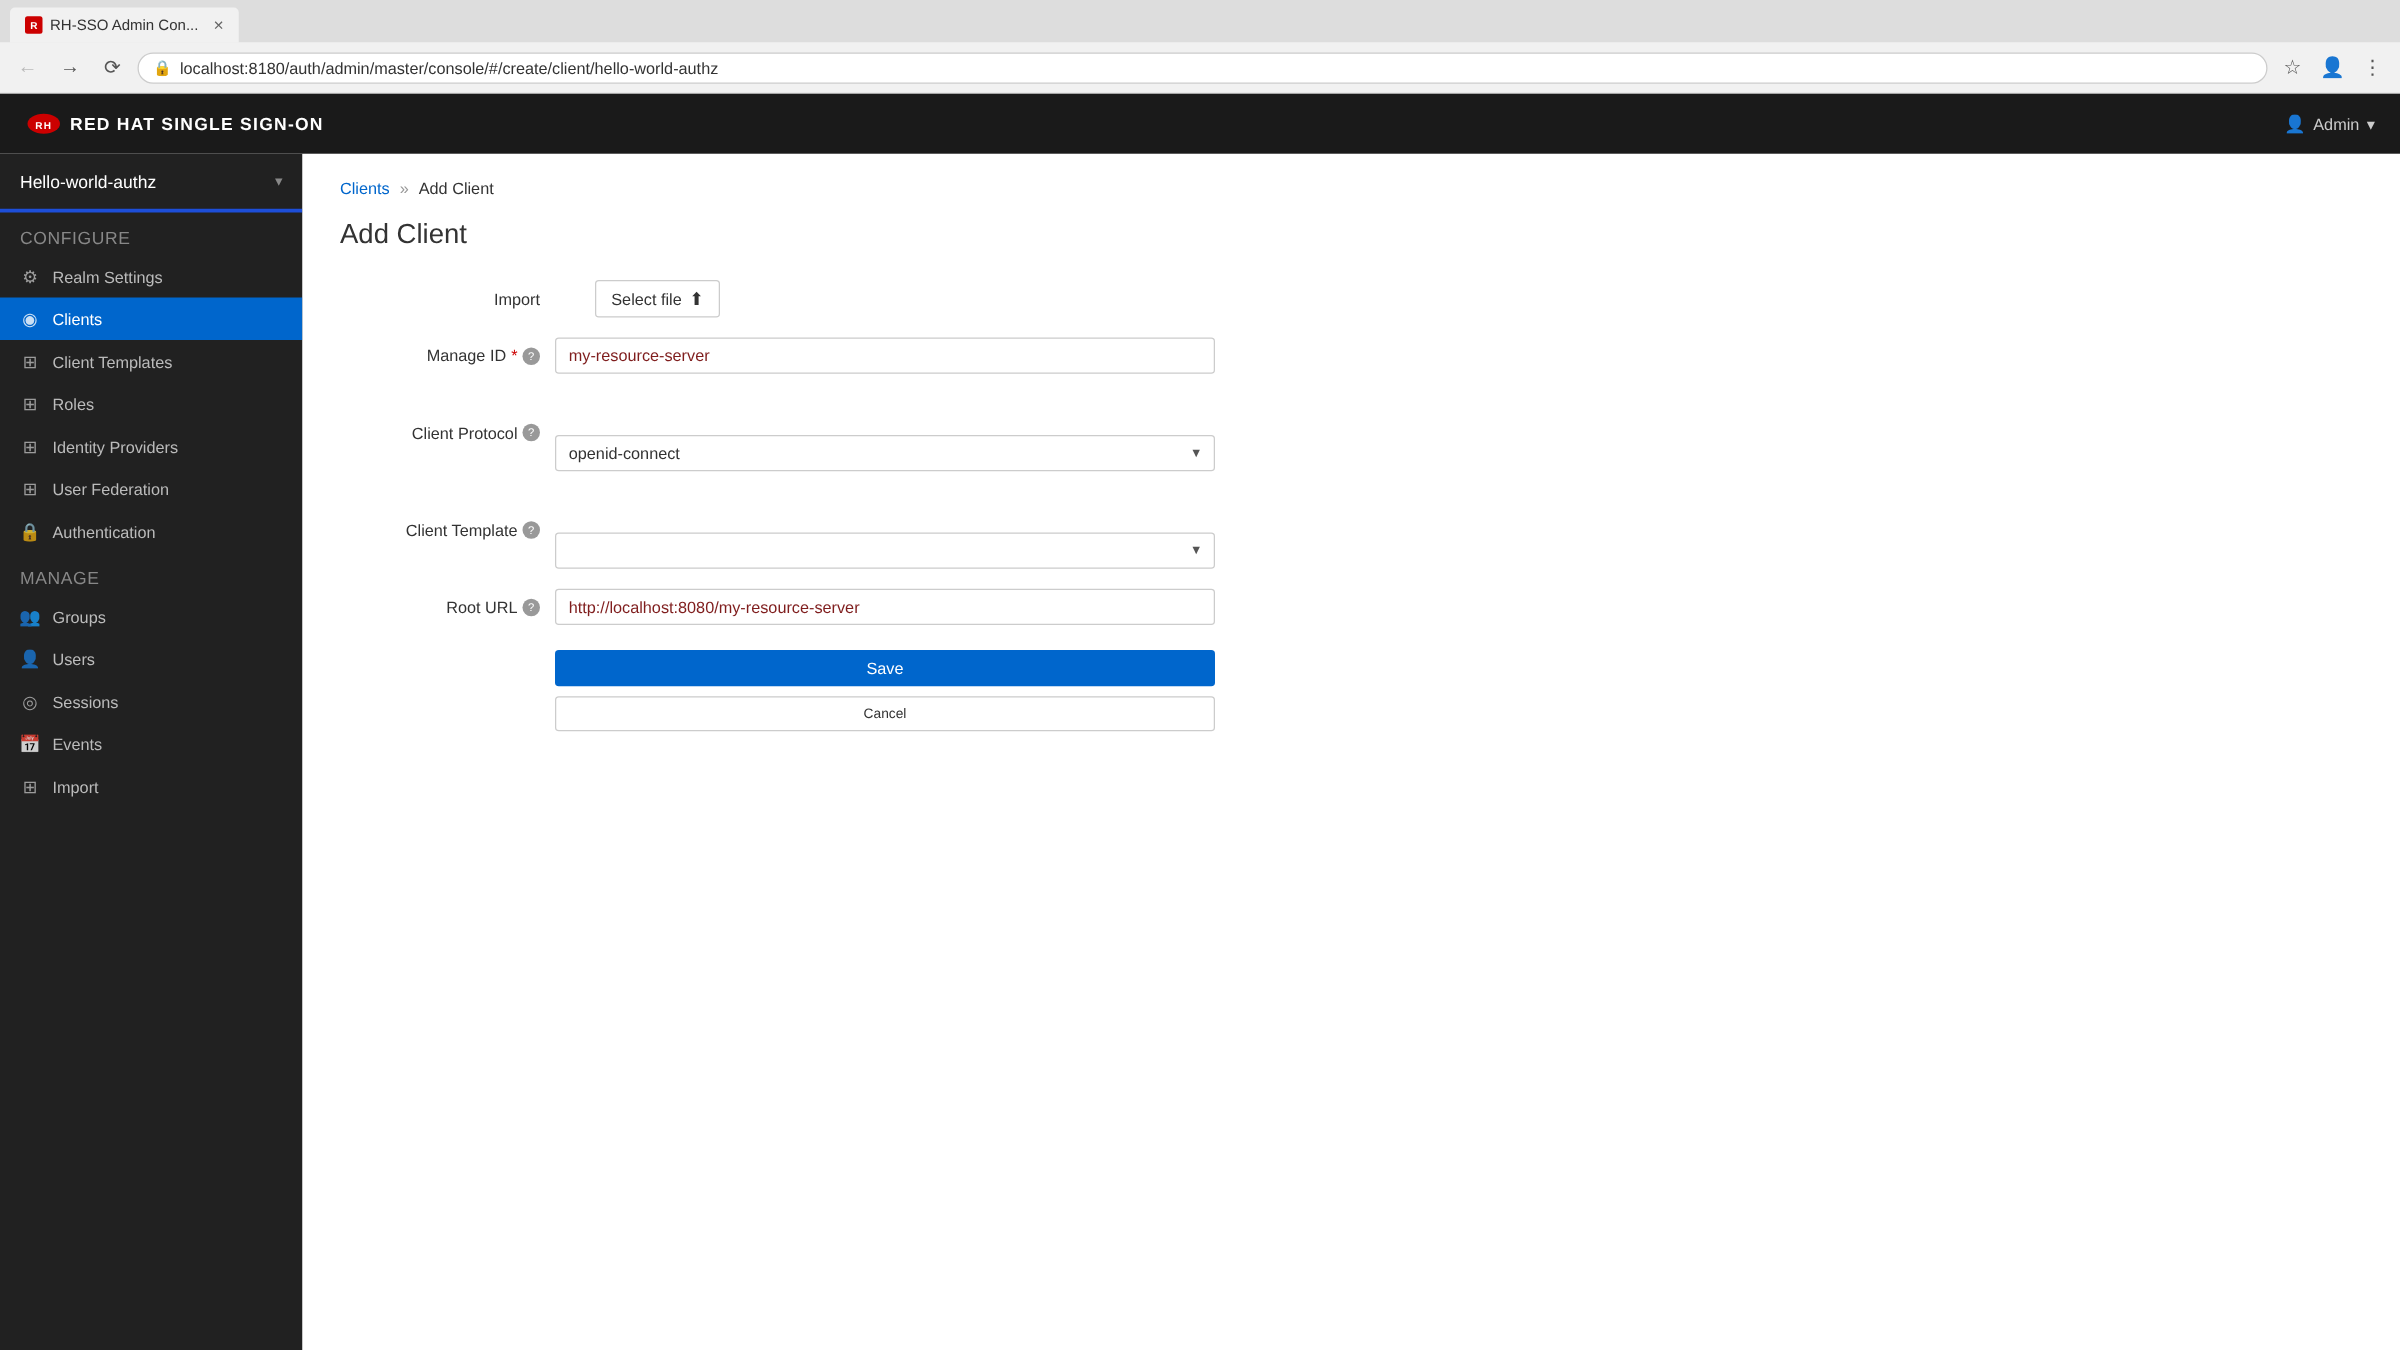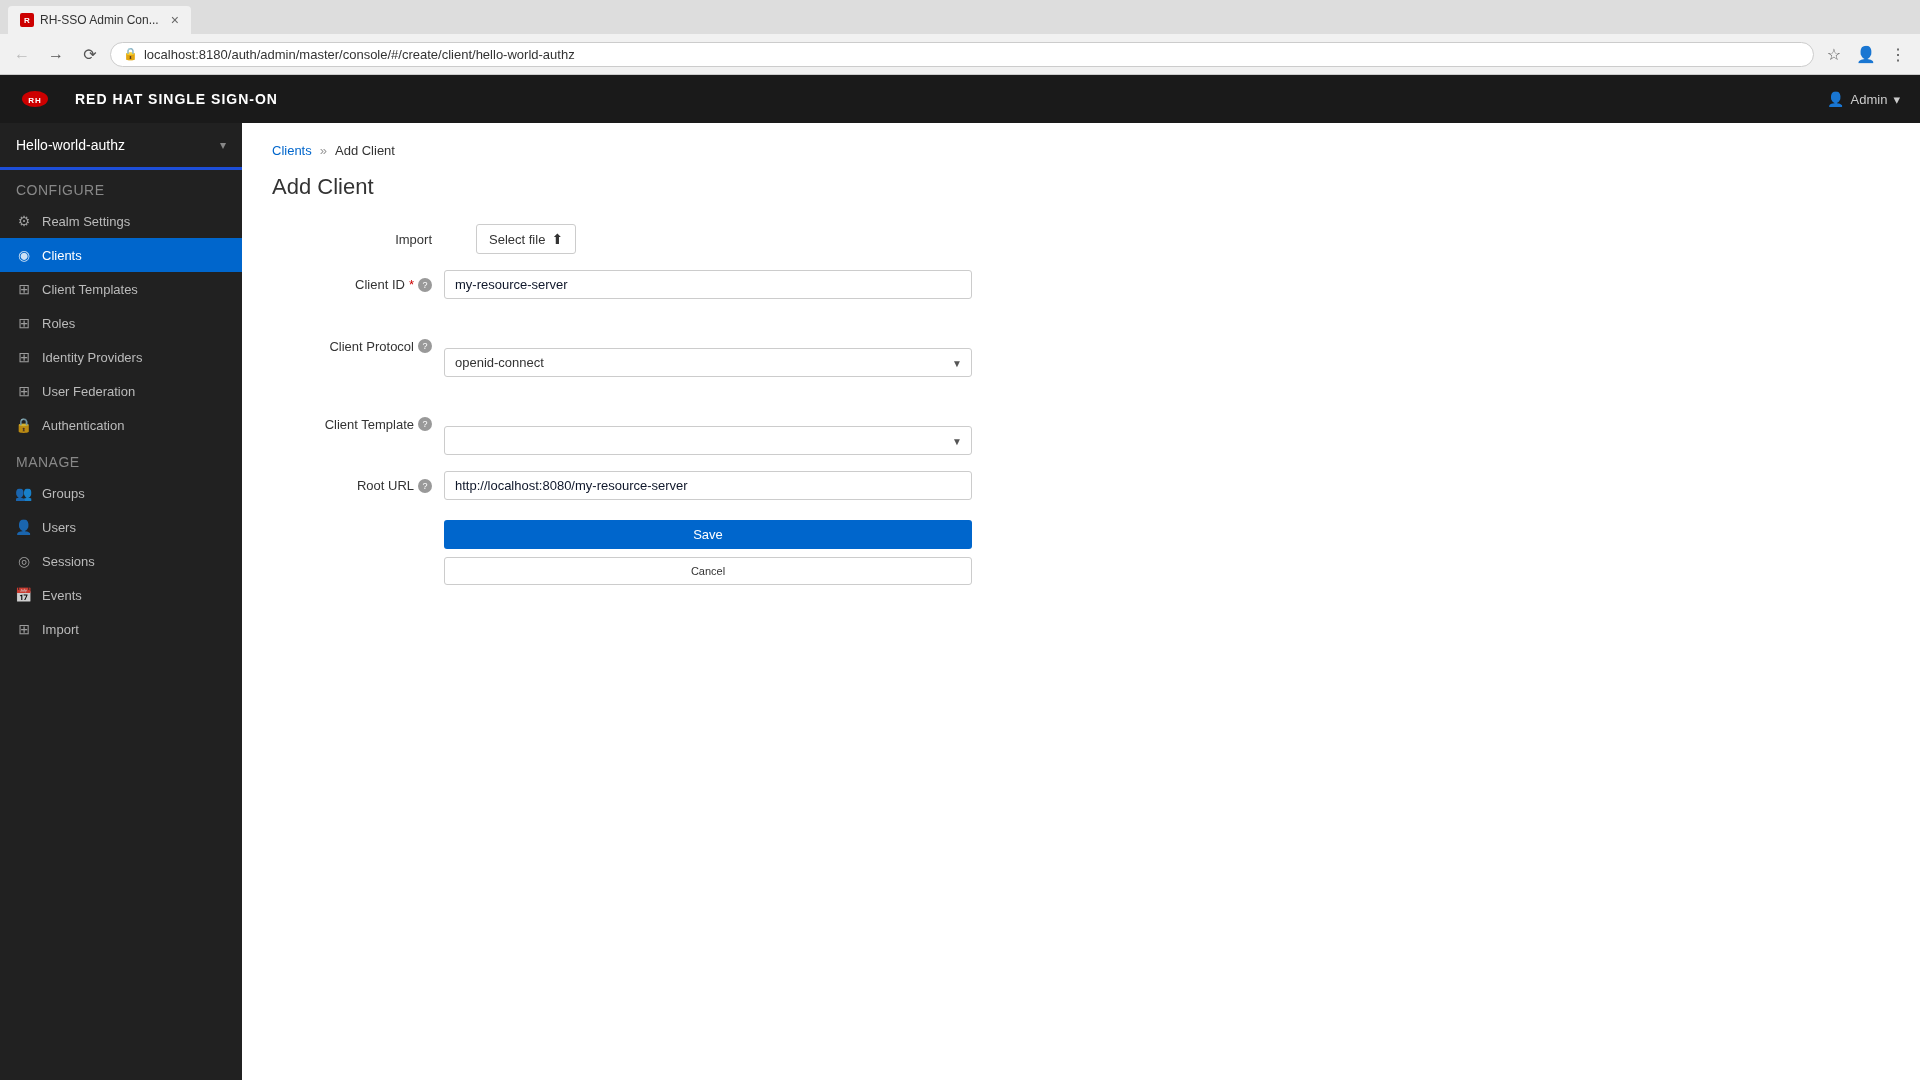--- a/index.html
+++ b/index.html
@@ -93,21 +93,21 @@
       display: flex;
       align-items: center;
       justify-content: space-between;
       padding: 0 20px;
       height: 48px;
       flex-shrink: 0;
     }
     .app-header-brand {
       display: flex;
       align-items: center;
-      gap: 25px;
+      gap: 6px;
       font-size: 14px;
       font-weight: bold;
       letter-spacing: 1px;
       text-transform: uppercase;
     }
     .rh-logo {
       width: 30px; height: 20px;
       display: flex; align-items: center; justify-content: center;
     }
     .rh-logo svg { width: 30px; height: 20px; }
@@ -235,21 +235,21 @@
       flex-shrink: 0;
     }
     .form-control-wrap { flex: 1; }
 
     .form-input {
       width: 100%;
       padding: 6px 10px;
       border: 1px solid #ccc;
       border-radius: 3px;
       font-size: 13px;
-      color: #0f172a;
+      color: #7f1d1d;
       background: #fff;
       outline: none;
     }
 
     .form-select {
       width: 100%;
       padding: 6px 10px;
       border: 1px solid #ccc;
       border-radius: 3px;
       font-size: 13px;
@@ -445,21 +445,21 @@
           <div class="form-control-wrap">
             <button class="select-file-btn">
               <span>Select file</span>
               <span class="upload-icon">⬆</span>
             </button>
           </div>
         </div>
 
         <div class="form-row">
           <div class="form-label">
-            <span>Client ID</span>
+            <span>Manage ID</span>
             <span class="required">*</span>
             <span class="help-icon">?</span>
           </div>
           <div class="form-control-wrap">
             <input type="text" class="form-input" value="my-resource-server" style="">
           </div>
         </div>
 
         <div class="form-row">
           <div class="form-label">

